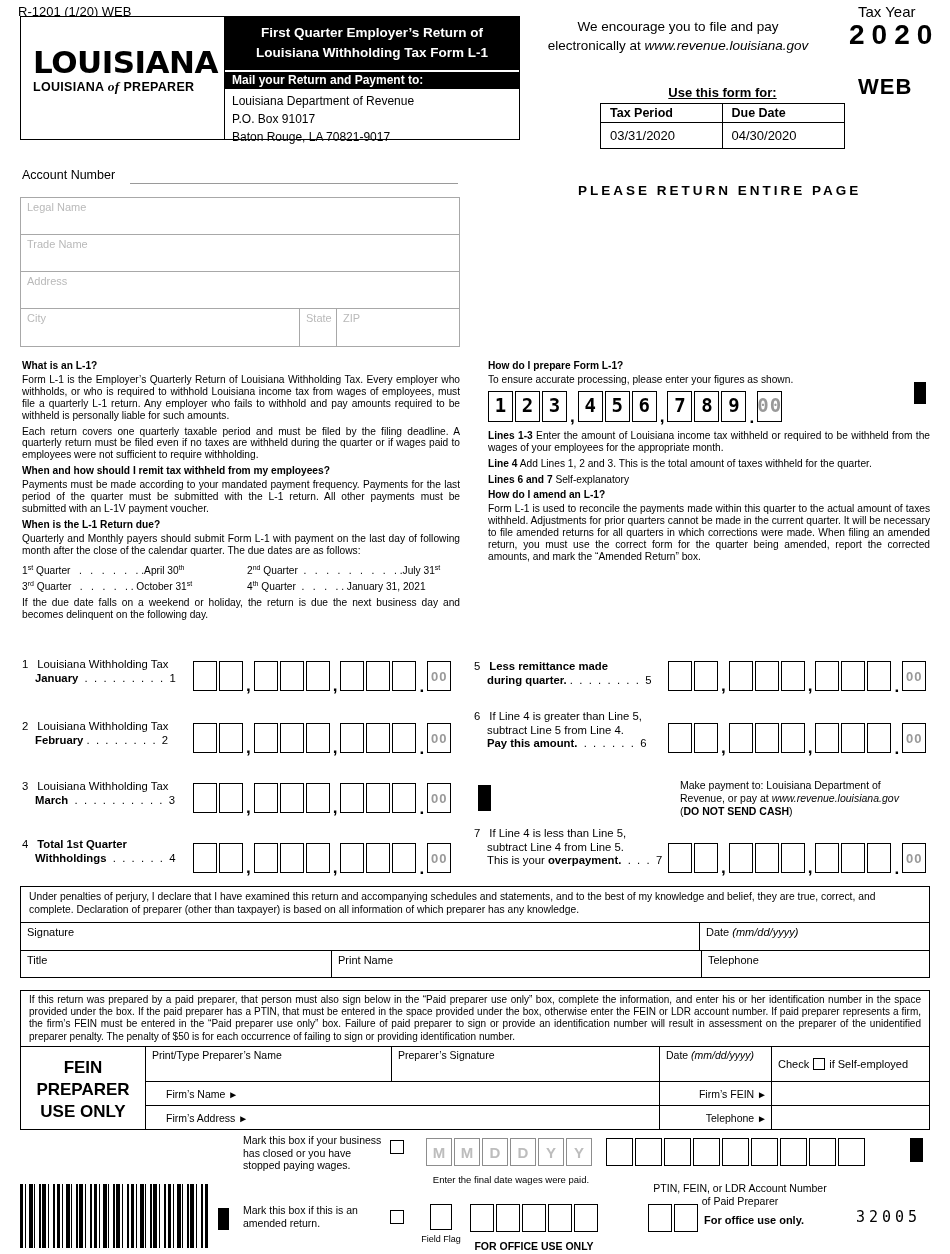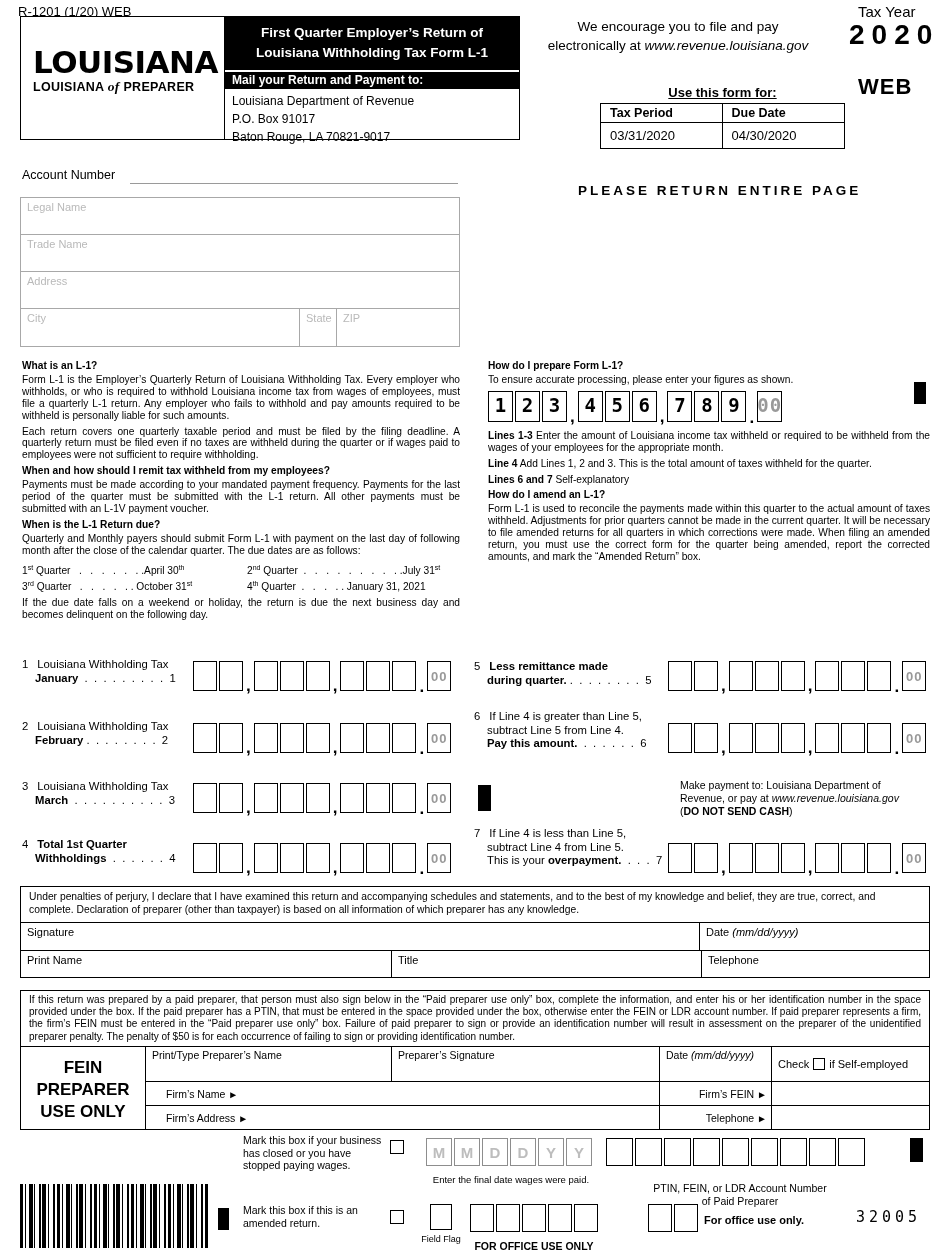--- a/index.html
+++ b/index.html
@@ -378,22 +378,22 @@
       <span class="bx cents">00</span>
     </div>
 
   <div class="sigblock">
     <div class="perjury">Under penalties of perjury, I declare that I have examined this return and accompanying schedules and statements, and to the best of my knowledge and belief, they are true, correct, and complete. Declaration of preparer (other than taxpayer) is based on all information of which preparer has any knowledge.</div>
     <div class="srow">
       <div class="scell grow"><span>Signature</span></div>
       <div class="scell w230"><span><span>Date </span><span class="it">(mm/dd/yyyy)</span></span></div>
     </div>
     <div class="srow">
+      <div class="scell w310"><span>Title</span></div>
       <div class="scell w370"><span>Print Name</span></div>
-      <div class="scell w310"><span>Title</span></div>
       <div class="scell grow"><span>Telephone</span></div>
     </div>
   </div>
 
   <div class="prepnote">If this return was prepared by a paid preparer, that person must also sign below in the “Paid preparer use only” box, complete the information, and enter his or her identification number in the space provided under the box. If the paid preparer has a PTIN, that must be entered in the space provided under the box, otherwise enter the FEIN or LDR account number. If paid preparer represents a firm, the firm’s FEIN must be entered in the “Paid preparer use only” box. Failure of paid preparer to sign or provide an identification number will result in assessment on the preparer of the unidentified preparer penalty. The penalty of $50 is for each occurrence of failing to sign or providing identification number.</div>
 
   <div class="preptable">
     <div class="prep-left">
       <div>FEIN</div>
       <div>PREPARER</div>

